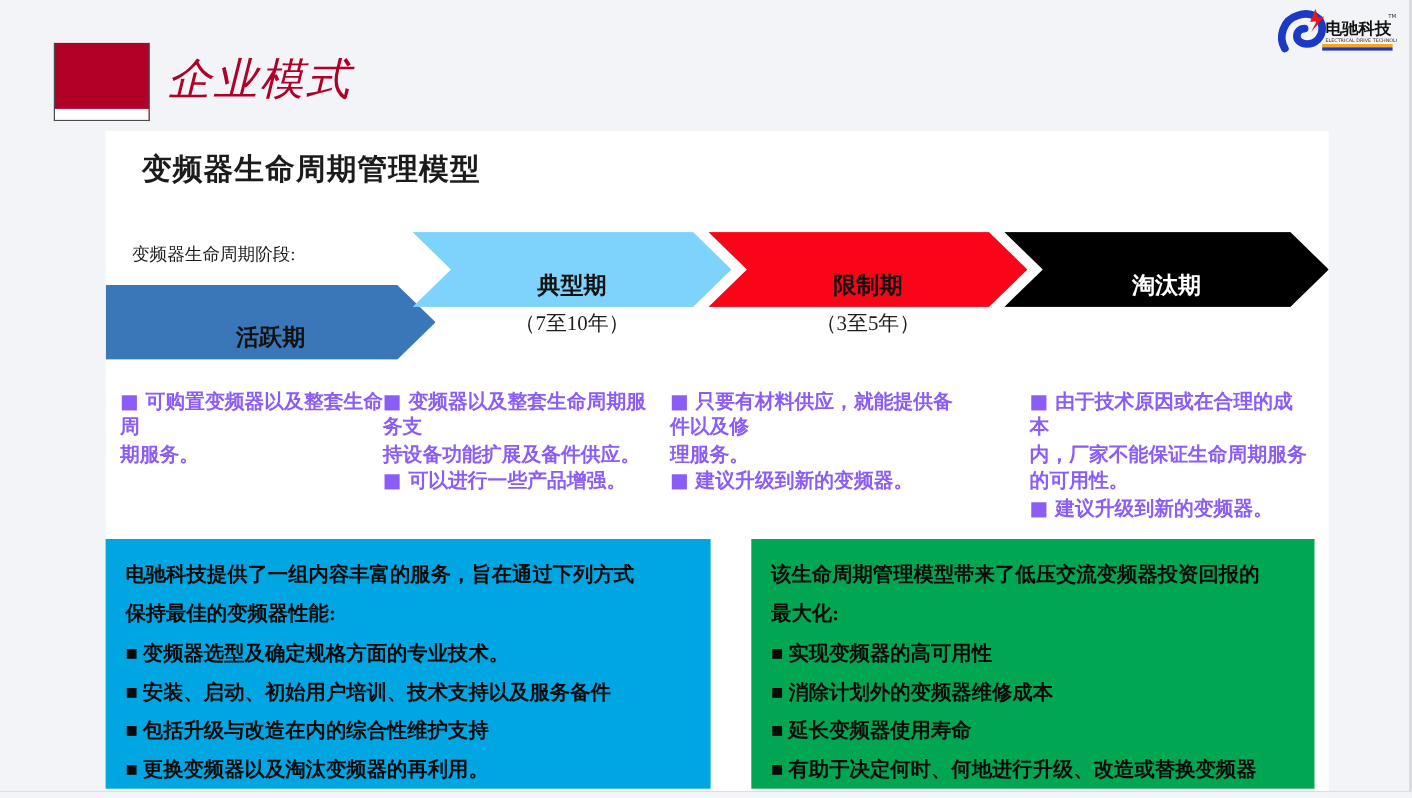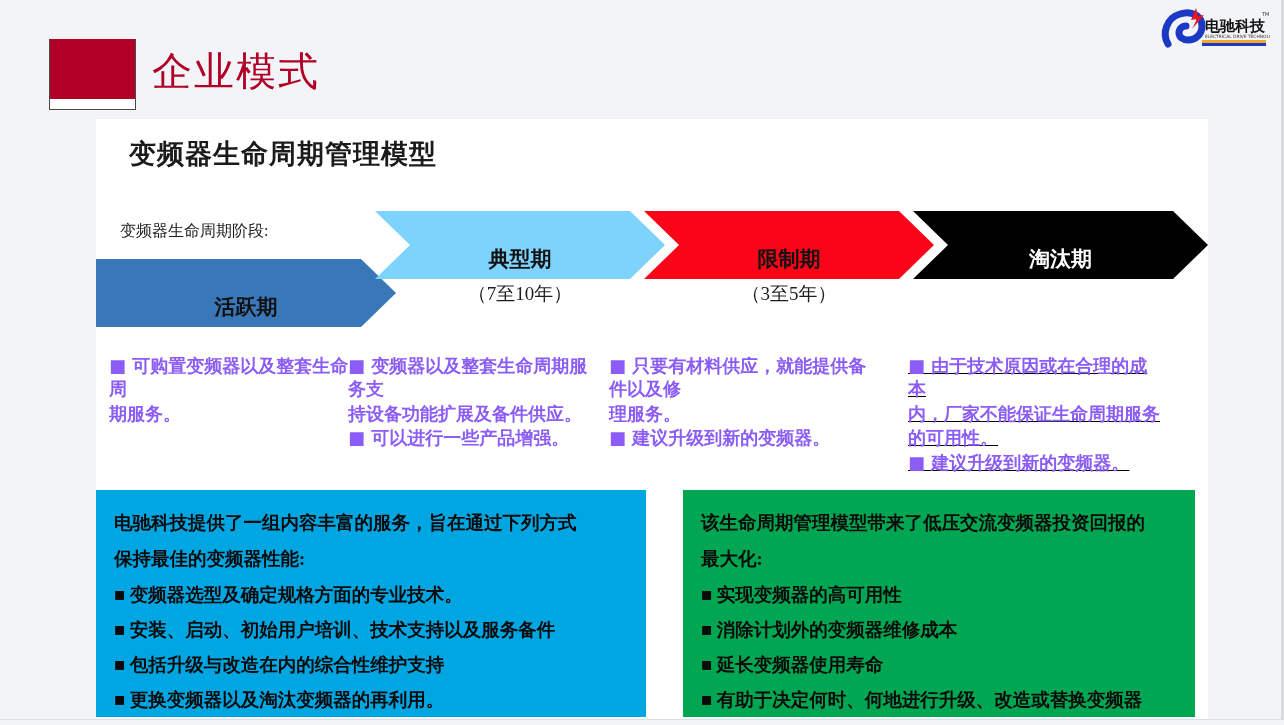--- a/index.html
+++ b/index.html
@@ -26,21 +26,21 @@
     border-top: none;
   }
   .title-box .white-strip {
     position: absolute; left: 0; right: 0; bottom: 0; height: 10px;
     background: #ffffff;
   }
   .slide-title {
     position: absolute; left: 152px; top: 44px;
     font-family: "DejaVu Sans", "Liberation Sans", sans-serif;
     font-size: 40px; font-weight: 400; color: #b00027;
-    letter-spacing: 2px; white-space: nowrap;
+    letter-spacing: 2px; white-space: nowrap; font-style: italic;
   }
 
   
   .logo { position: absolute; right: 14px; top: 4px; width: 112px; height: 48px; }
   .logo svg { display: block; }
 
   
   .panel {
     position: absolute; left: 96px; top: 119px;
     width: 1112px; height: 606px;
@@ -95,21 +95,21 @@
   .years-2 { left: 279px; width: 290px; }
   .years-3 { left: 548px; width: 290px; }
   .years-4 { left: 817px; width: 295px; }
 
   
   .cols { position: absolute; left: 0px; top: 235px; width: 1112px; height: 110px; }
   .col { position: absolute; top: 0; }
   .col-1 { left: 13px;  width: 240px; }
   .col-2 { left: 252px; width: 248px; }
   .col-3 { left: 513px; width: 270px; }
-  .col-4 { left: 812px; width: 256px; text-decoration: underline; }
+  .col-4 { left: 840px; width: 256px; }
   .col p {
     font-family: "DejaVu Sans", "Liberation Sans", sans-serif;
     font-size: 18px; font-weight: 700; color: #8b5cf6;
     line-height: 1.30; margin-bottom: 1px;
   }
 
   
   .boxes {
     position: absolute; left: 0px; top: 371px;
     width: 1112px; height: 235px;

